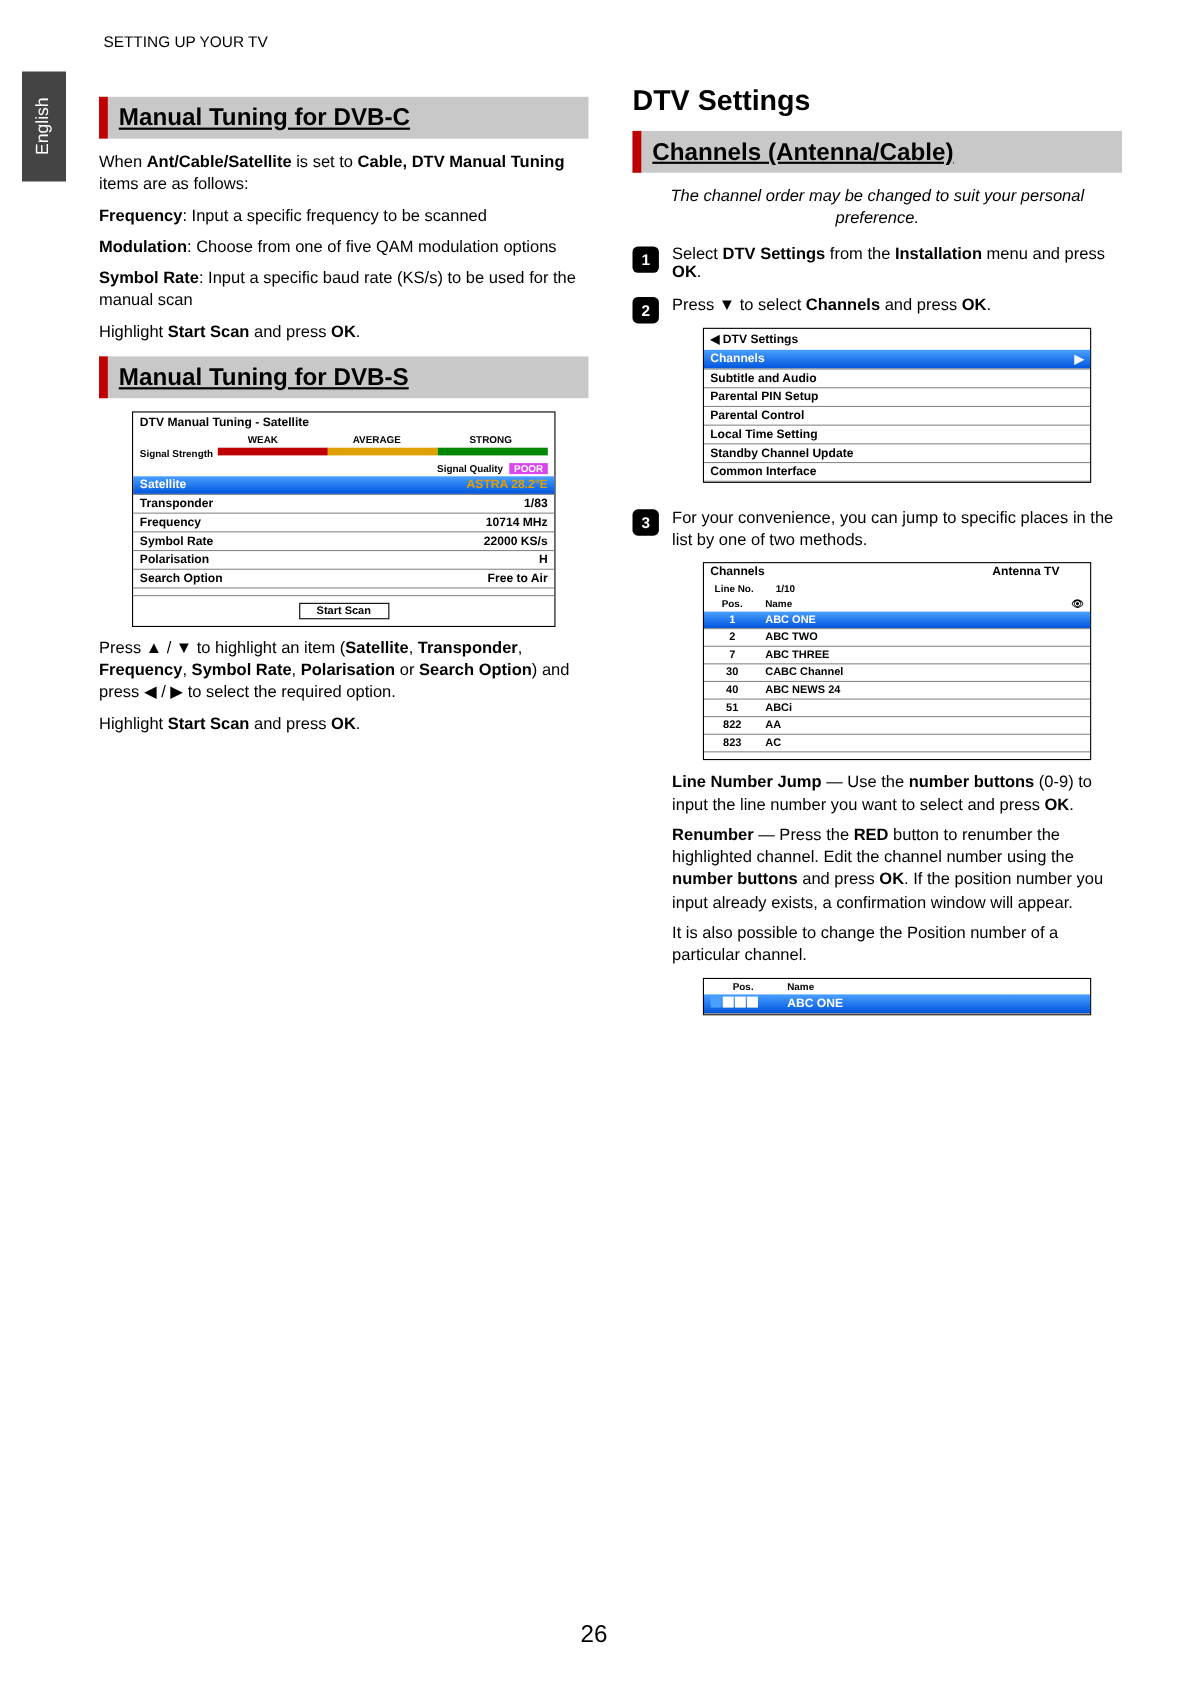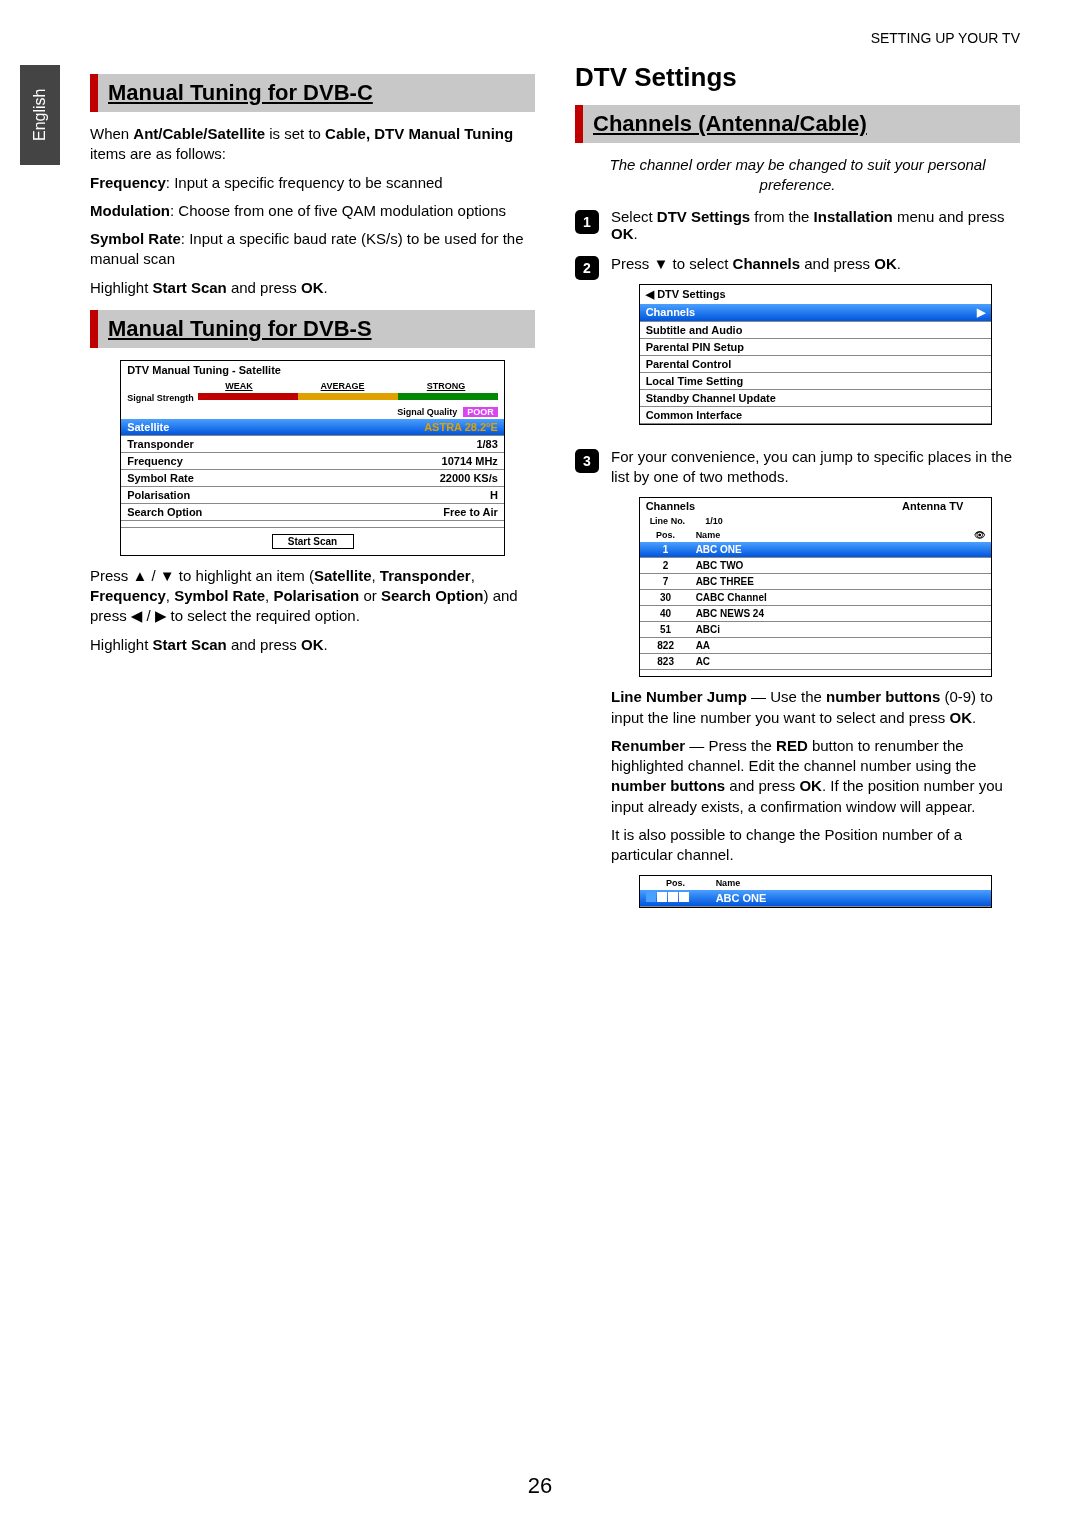--- a/index.html
+++ b/index.html
@@ -28,23 +28,22 @@
     writing-mode: vertical-rl;
     transform: rotate(180deg);
     text-align: center;
     font-size: 16px;
     display: flex;
     align-items: center;
     justify-content: center;
   }
   .header-text {
     font-size: 14px;
-    margin-bottom: 16px;
+    margin-bottom: 30px;
     margin-left: 4px;
-    text-align: right;
   }
   .columns {
     display: flex;
     gap: 40px;
   }
   .col {
     flex: 1;
     min-width: 0;
   }
   .gray-head {
@@ -108,21 +107,21 @@
   .strength-bar {
     height: 7px;
     flex: 1;
     display: flex;
   }
   .seg { flex: 1; }
   .seg1 { background: #c00000; }
   .seg2 { background: #e0a000; }
   .seg3 { background: #008800; }
   .sig-labels { display:flex; font-size:9px; padding:2px 6px 0 6px; }
-  .sig-labels span { flex:1; text-align:center;text-decoration:underline; }
+  .sig-labels span { flex:1; text-align:center; }
   .start-scan {
     border: 1px solid #000;
     text-align: center;
     font-size: 10px;
     font-weight: bold;
     margin: 6px auto;
     width: 80px;
     padding: 1px 0;
   }
   .channels-table .ui-row { font-size: 10px; }

